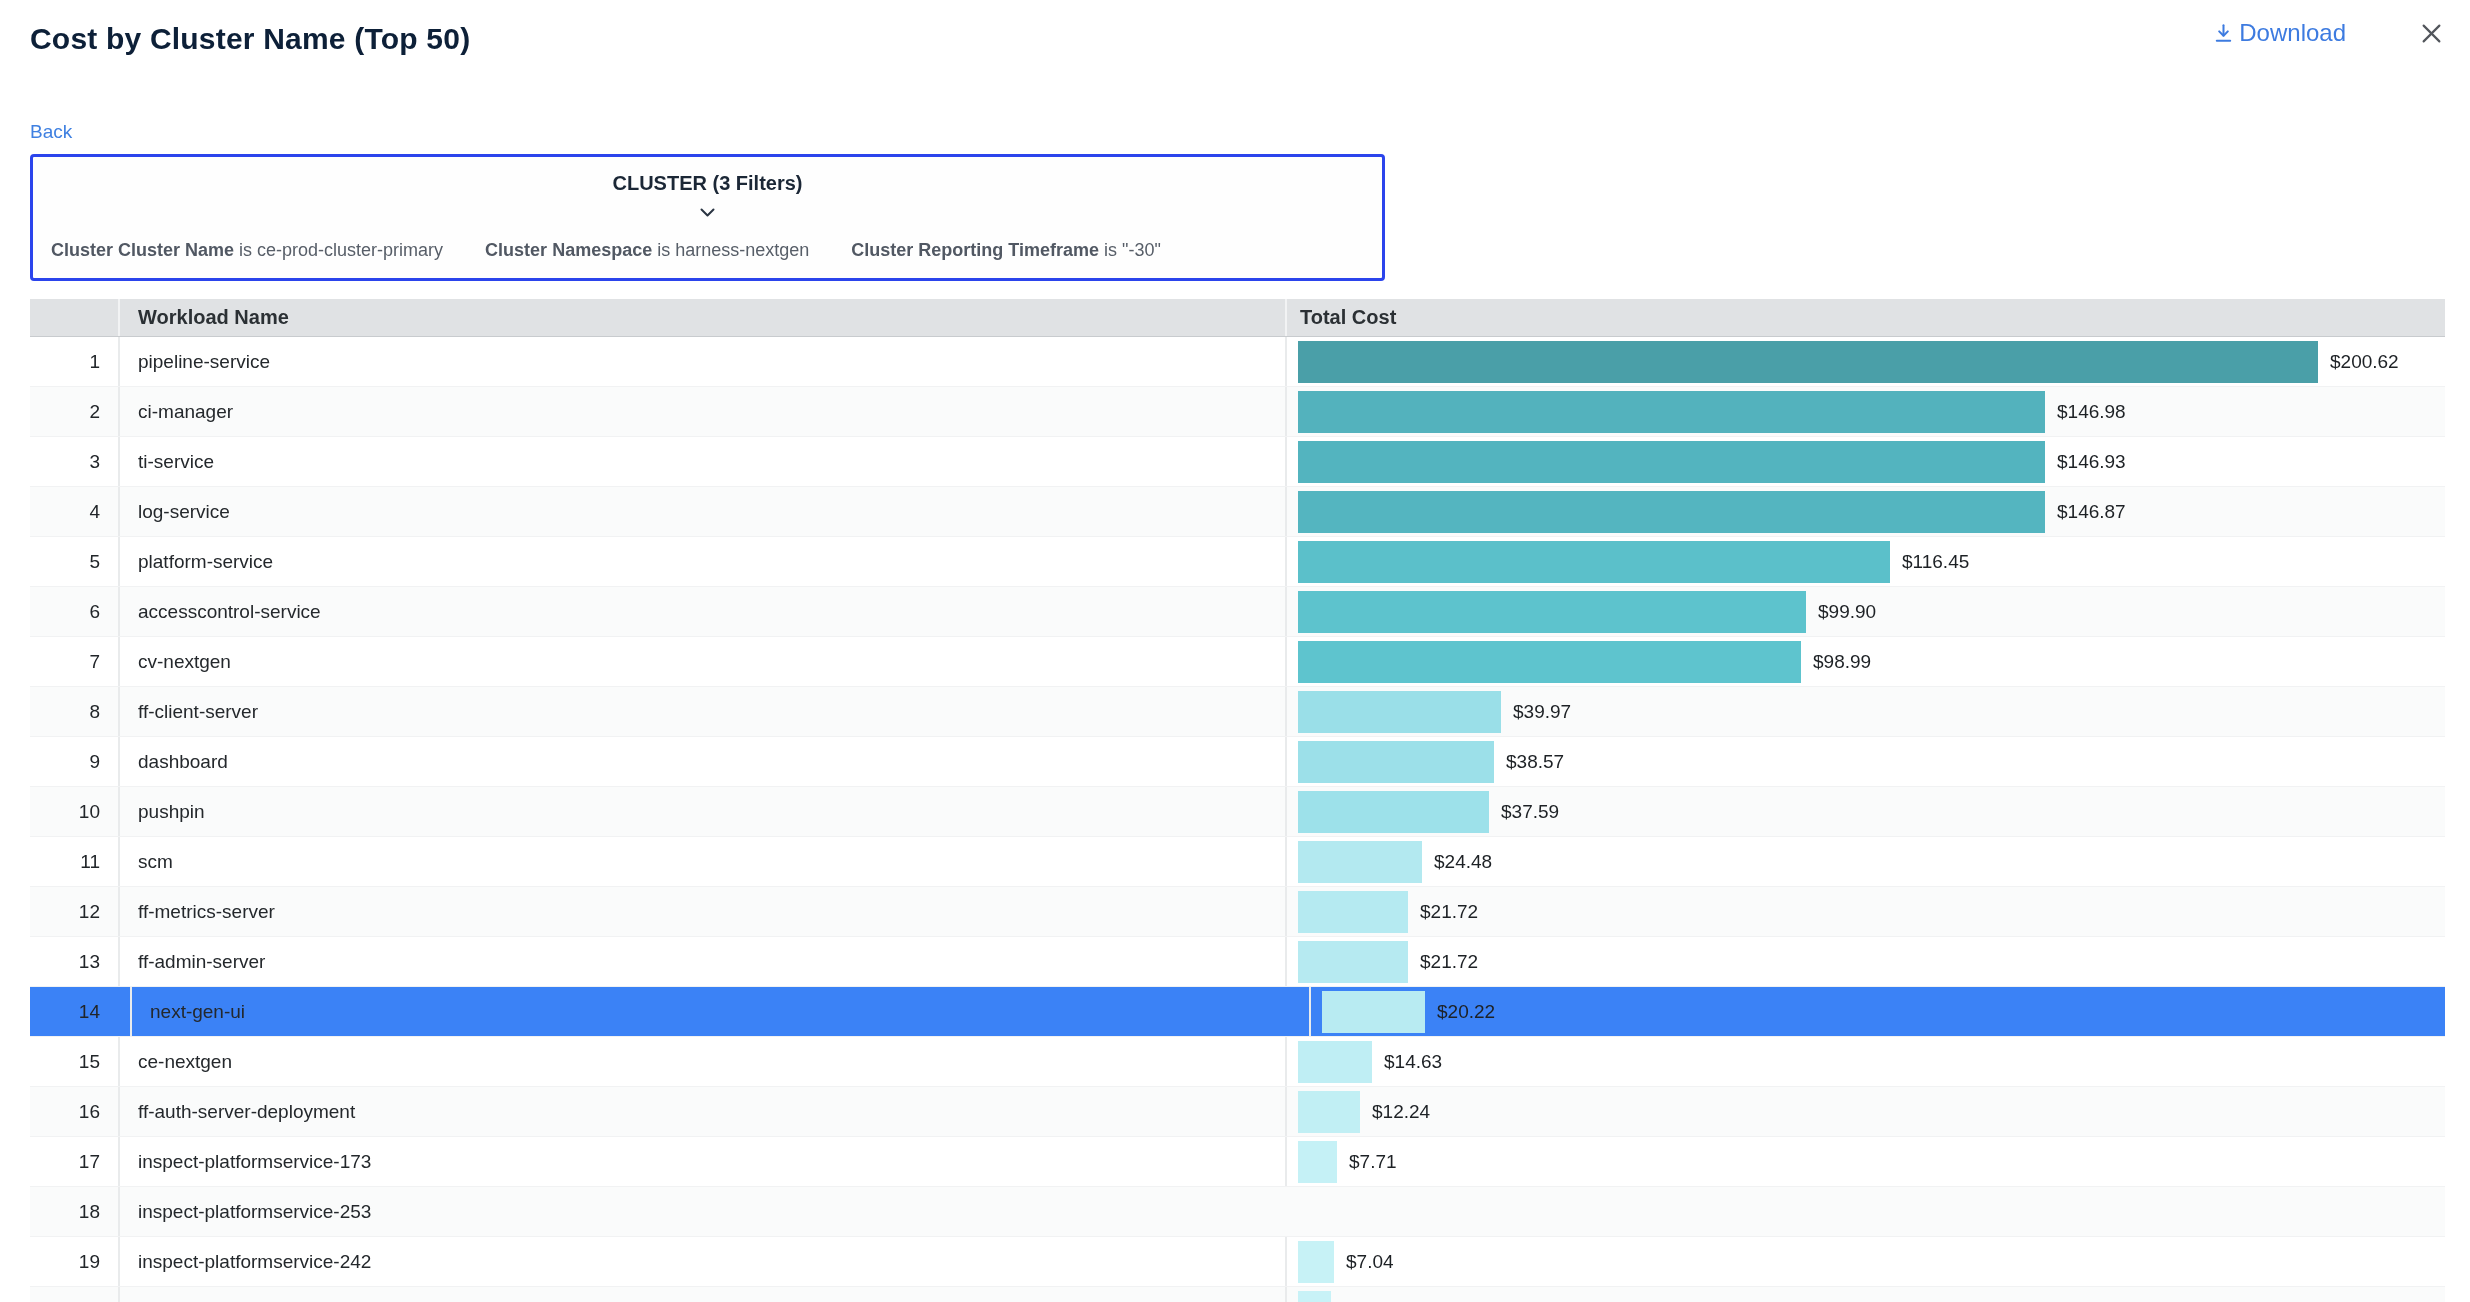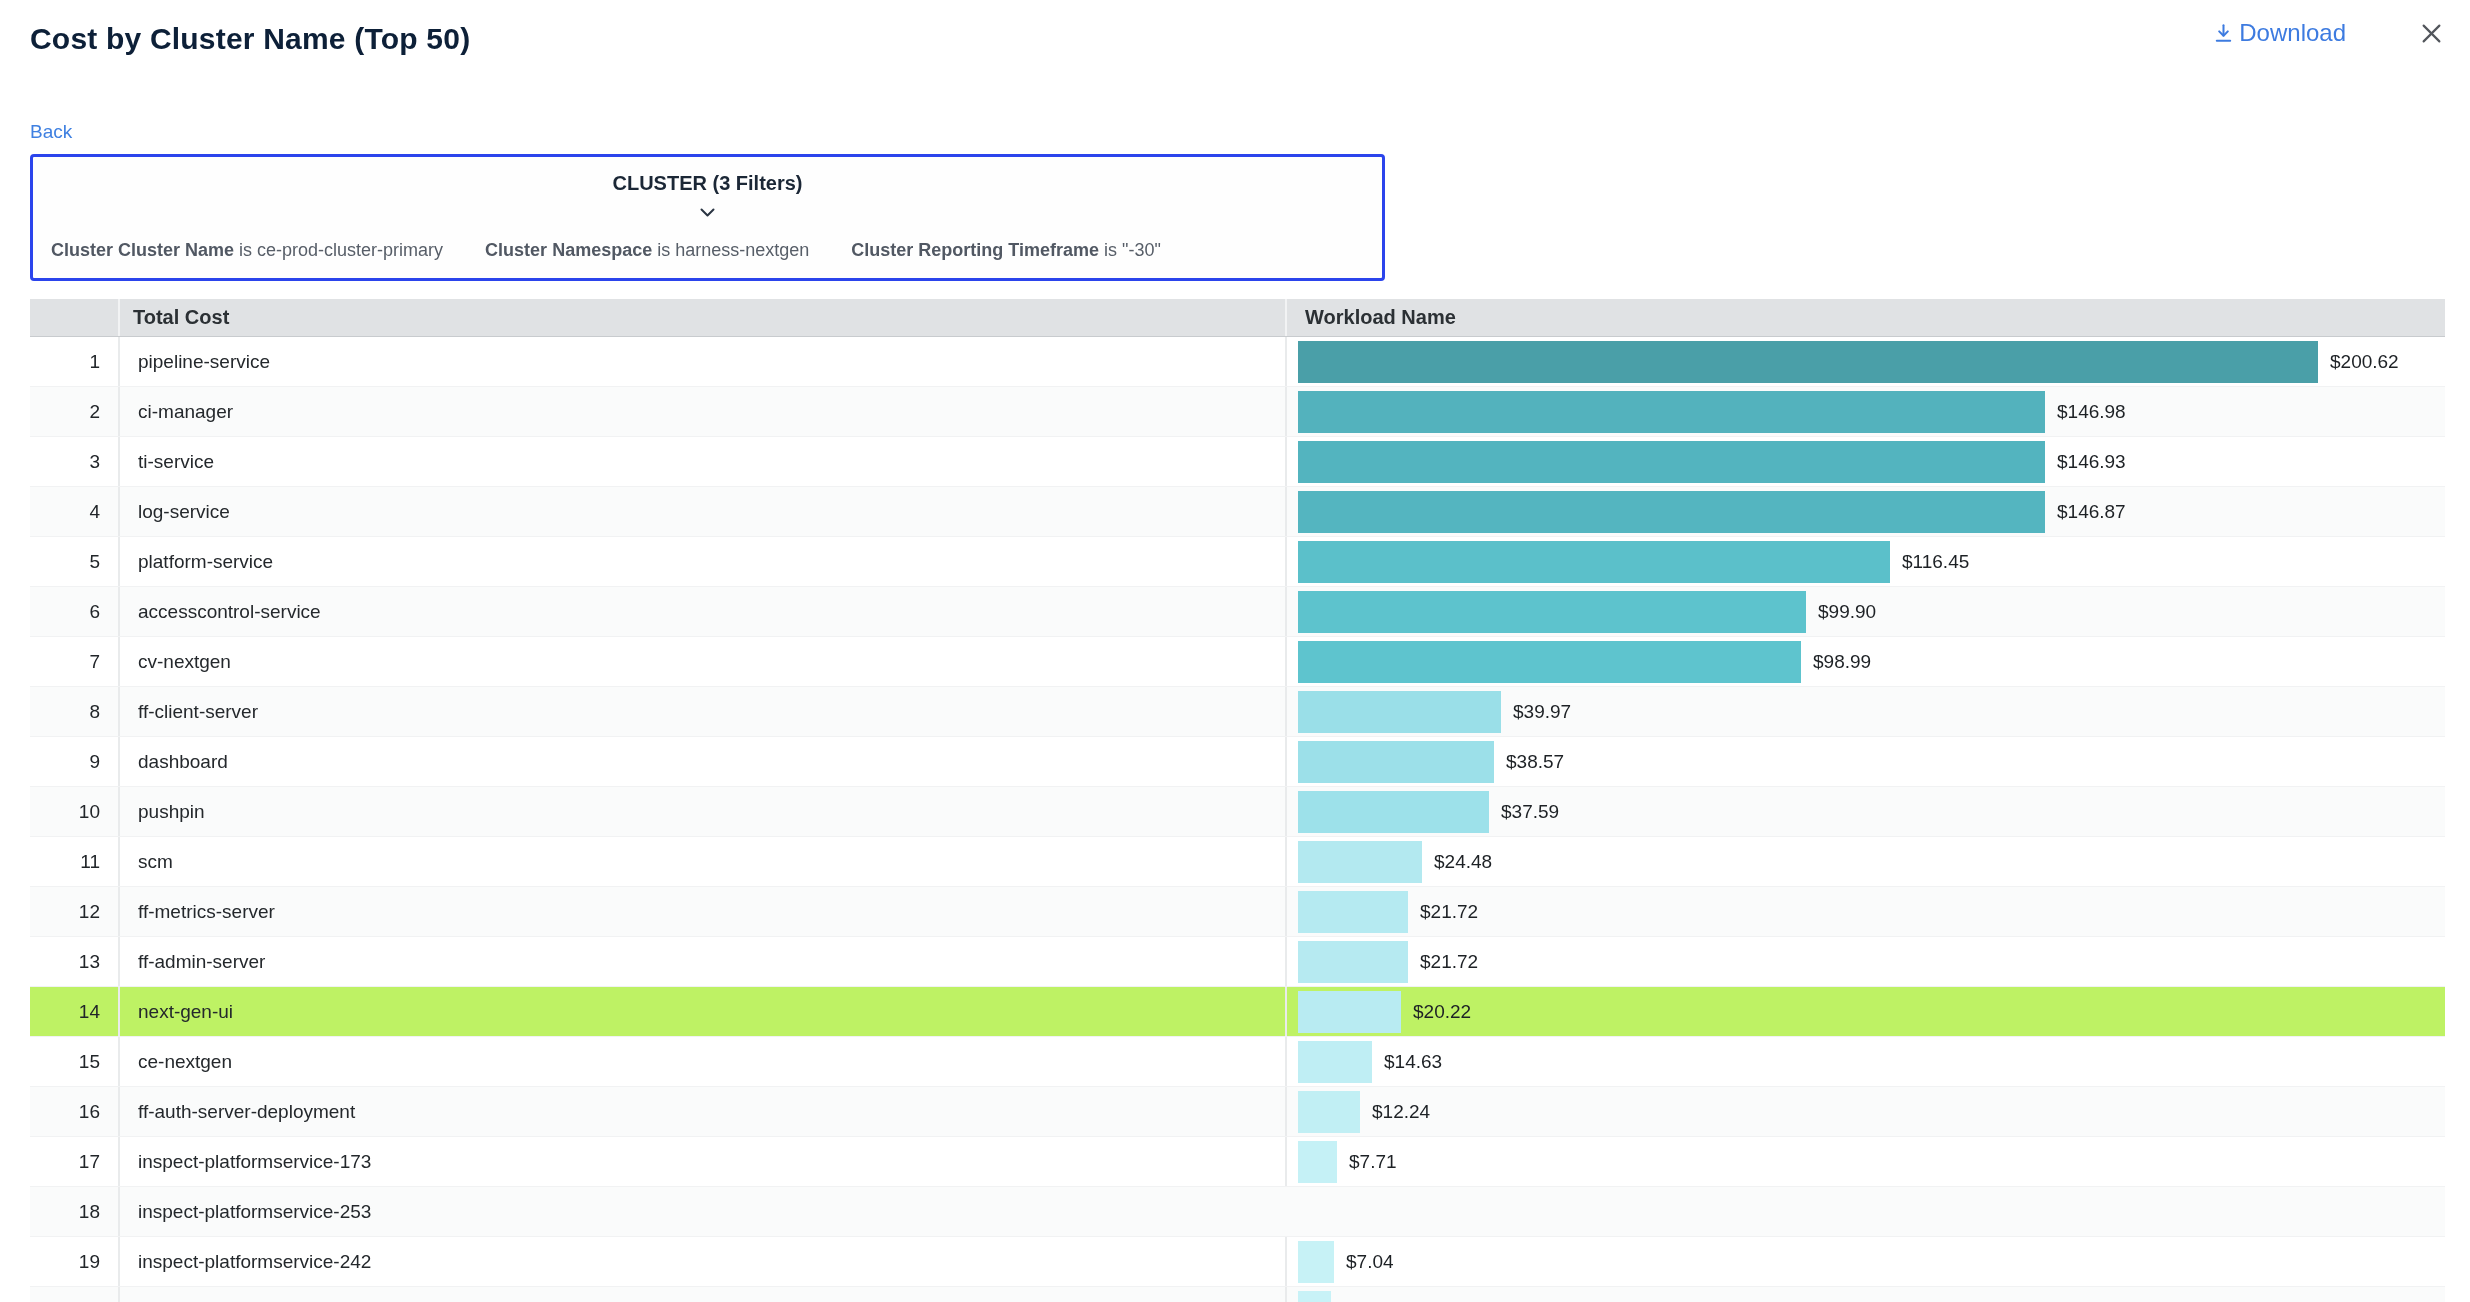--- a/index.html
+++ b/index.html
@@ -77,21 +77,21 @@
   .hcell.cost { padding-left:13px; border-left:2px solid #f2f3f4; }
 
   .trow {
     display:grid; grid-template-columns:88px 1167px 1fr;
     height:50px; box-sizing:border-box;
     background:#ffffff;
     border-bottom:1px solid #f1f2f3;
     cursor:pointer;
   }
   .trow.even { background:#fafbfb; }
-  .trow.highlight { background:#bef264; }
+  .trow.highlight { background:#3b82f6;gap:12px; }
   .cell { display:flex; align-items:center; font-size:19px; }
   .cell.idx { justify-content:flex-end; padding-right:18px; color:#212529; }
   .cell.name { padding-left:18px; border-left:2px solid #e9ebec; color:#24282c;text-align:right; }
   .cell.cost { border-left:2px solid #e9ebec; padding-left:11px; }
   .bar { height:42px; flex:0 0 auto; }
   .bar-label { margin-left:12px; color:#1d2125; white-space:nowrap; }
 </style>
 </head>
 <body>
 
@@ -141,22 +141,22 @@
   <span class="cond"><span class="cond-field">Cluster Namespace</span><span class="cond-op">is</span><span class="cond-val">harness-nextgen</span></span>
 
   <span class="cond"><span class="cond-field">Cluster Reporting Timeframe</span><span class="cond-op">is</span><span class="cond-val">"-30"</span></span>
 </div>
   </div>
 
   
   <div class="cost-table">
     <div class="thead">
       <div class="hcell rank"></div>
+      <div class="hcell name">Workload Name</div>
       <div class="hcell cost">Total Cost</div>
-      <div class="hcell name">Workload Name</div>
     </div>
     <div class="tbody">
   <div class="trow">
     <div class="cell idx">1</div>
     <div class="cell name">pipeline-service</div>
     <div class="cell cost">
       <div class="bar" style="width: 1020px; background: rgb(74, 159, 168);"></div>
       <div class="bar-label">$200.62</div>
     </div>
   </div>

